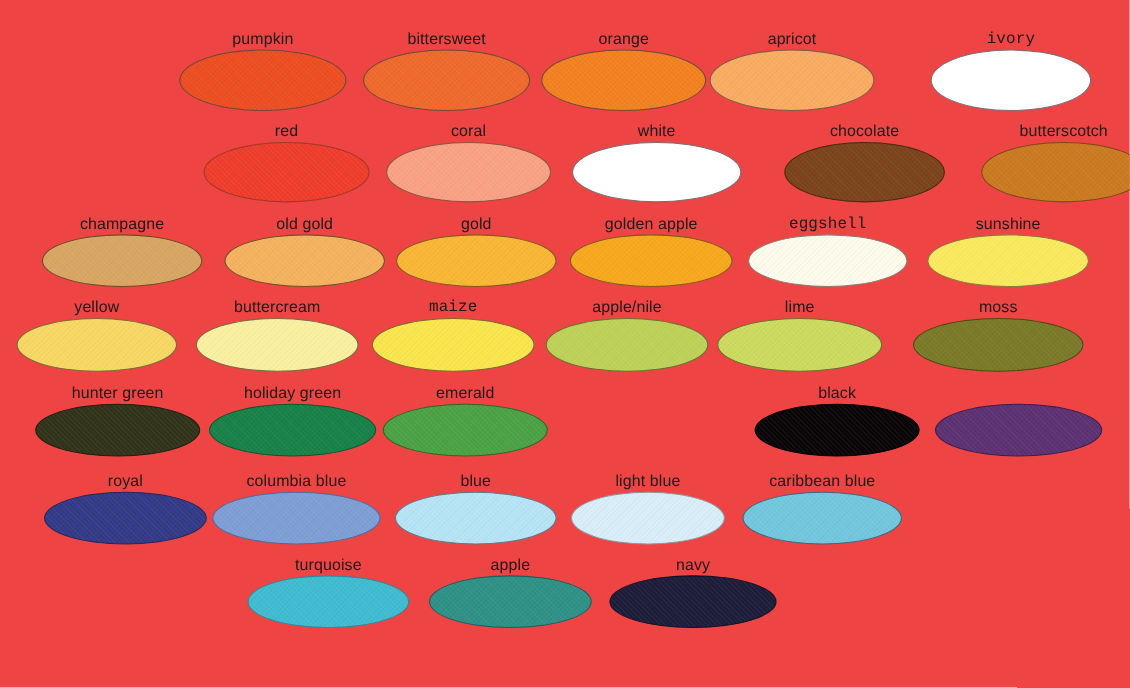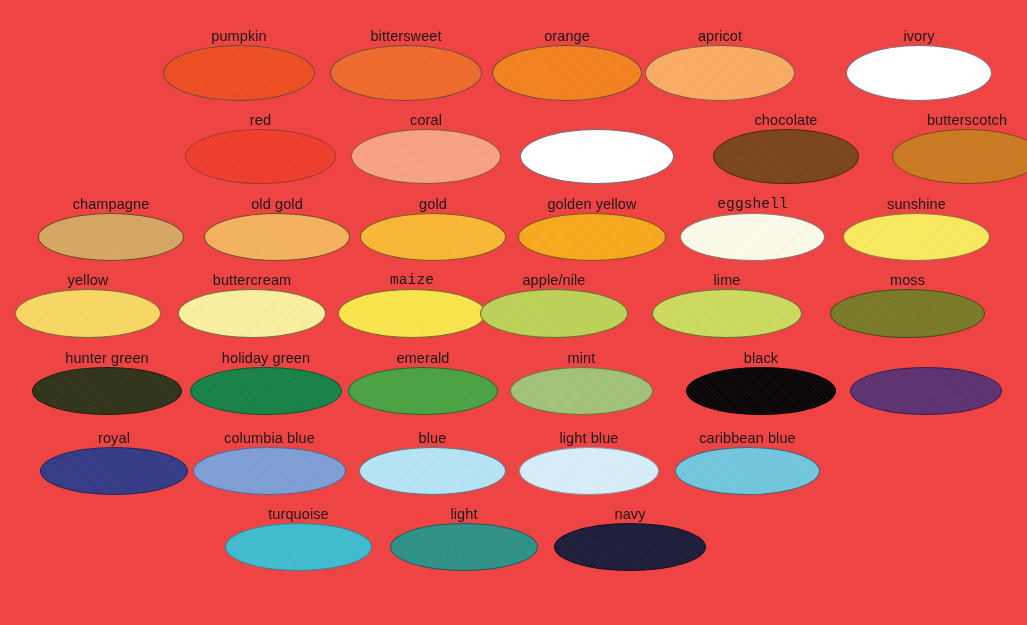--- a/index.html
+++ b/index.html
@@ -75,34 +75,35 @@
       </div>
       <div class="swatch" style="left: 492px; width: 150px; height: 73px;">
         <div class="swatch-label" style="top: 0px; color: rgb(26, 26, 26);">orange</div>
         <div class="swatch-ellipse" style="top: 17px; width: 150px; height: 56px; background: rgb(244, 129, 31); border: 1px solid rgb(109, 74, 58);"></div>
       </div>
       <div class="swatch" style="left: 645px; width: 150px; height: 73px;">
         <div class="swatch-label" style="top: 0px; color: rgb(26, 26, 26);">apricot</div>
         <div class="swatch-ellipse" style="top: 17px; width: 150px; height: 56px; background: rgb(249, 172, 98); border: 1px solid rgb(122, 90, 70);"></div>
       </div>
       <div class="swatch" style="left: 846px; width: 146px; height: 73px;">
-        <div class="swatch-label" style="top: 0px; color: rgb(26, 26, 26);">ivory</div>
+        <div class="swatch-label" style="top: 0px; color: rgb(26, 26, 26); font-family: Liberation Mono, monospace;">ivory</div>
         <div class="swatch-ellipse no-tex" style="top: 17px; width: 146px; height: 56px; background: rgb(255, 255, 255); border: 1px solid rgb(124, 107, 118);"></div>
       </div>
     </div>
     <div class="swatch-row" style="top: 112px; height: 72px;">
       <div class="swatch" style="left: 185px; width: 151px; height: 72px;">
         <div class="swatch-label" style="top: 0px; color: rgb(26, 26, 26);">red</div>
         <div class="swatch-ellipse" style="top: 17px; width: 151px; height: 55px; background: rgb(240, 60, 44); border: 1px solid rgb(155, 59, 44);"></div>
       </div>
       <div class="swatch" style="left: 351px; width: 150px; height: 72px;">
         <div class="swatch-label" style="top: 0px; color: rgb(26, 26, 26);">coral</div>
         <div class="swatch-ellipse" style="top: 17px; width: 150px; height: 55px; background: rgb(249, 161, 132); border: 1px solid rgb(138, 85, 64);"></div>
       </div>
       <div class="swatch" style="left: 520px; width: 154px; height: 72px;">
+        <div class="swatch-label" style="top: 0px; color: rgb(26, 26, 26);">white</div>
         <div class="swatch-ellipse no-tex" style="top: 17px; width: 154px; height: 55px; background: rgb(255, 255, 255); border: 1px solid rgb(124, 107, 118);"></div>
       </div>
       <div class="swatch" style="left: 713px; width: 146px; height: 72px;">
         <div class="swatch-label" style="top: 0px; color: rgb(26, 26, 26);">chocolate</div>
         <div class="swatch-ellipse" style="top: 17px; width: 146px; height: 55px; background: rgb(123, 68, 28); border: 1px solid rgb(74, 42, 18);"></div>
       </div>
       <div class="swatch" style="left: 892px; width: 150px; height: 72px;">
         <div class="swatch-label" style="top: 0px; color: rgb(26, 26, 26);">butterscotch</div>
         <div class="swatch-ellipse" style="top: 17px; width: 150px; height: 55px; background: rgb(204, 122, 34); border: 1px solid rgb(122, 74, 24);"></div>
       </div>
@@ -114,21 +115,21 @@
       </div>
       <div class="swatch" style="left: 204px; width: 146px; height: 65px;">
         <div class="swatch-label" style="top: 0px; color: rgb(26, 26, 26);">old gold</div>
         <div class="swatch-ellipse" style="top: 17px; width: 146px; height: 48px; background: rgb(245, 178, 94); border: 1px solid rgb(107, 80, 40);"></div>
       </div>
       <div class="swatch" style="left: 360px; width: 146px; height: 65px;">
         <div class="swatch-label" style="top: 0px; color: rgb(26, 26, 26);">gold</div>
         <div class="swatch-ellipse" style="top: 17px; width: 146px; height: 48px; background: rgb(249, 183, 53); border: 1px solid rgb(122, 90, 32);"></div>
       </div>
       <div class="swatch" style="left: 518px; width: 148px; height: 65px;">
-        <div class="swatch-label" style="top: 0px; color: rgb(26, 26, 26);">golden yellow</div>
+        <div class="swatch-label" style="top: 0px; color: rgb(26, 26, 26);">golden apple</div>
         <div class="swatch-ellipse" style="top: 17px; width: 148px; height: 48px; background: rgb(248, 168, 28); border: 1px solid rgb(122, 90, 32);"></div>
       </div>
       <div class="swatch" style="left: 680px; width: 145px; height: 65px; font-family: Liberation Mono, monospace;">
         <div class="swatch-label" style="top: 0px; color: rgb(26, 26, 26);">eggshell</div>
         <div class="swatch-ellipse" style="top: 17px; width: 145px; height: 48px; background: rgb(253, 251, 236); border: 1px solid rgb(139, 122, 112);"></div>
       </div>
       <div class="swatch" style="left: 843px; width: 147px; height: 65px;">
         <div class="swatch-label" style="top: 0px; color: rgb(26, 26, 26);">sunshine</div>
         <div class="swatch-ellipse" style="top: 17px; width: 147px; height: 48px; background: rgb(250, 233, 95); border: 1px solid rgb(139, 122, 64);"></div>
       </div>
@@ -139,21 +140,21 @@
         <div class="swatch-ellipse" style="top: 17px; width: 146px; height: 49px; background: rgb(248, 216, 99); border: 1px solid rgb(122, 106, 58);"></div>
       </div>
       <div class="swatch" style="left: 178px; width: 148px; height: 66px;">
         <div class="swatch-label" style="top: 0px; color: rgb(26, 26, 26);">buttercream</div>
         <div class="swatch-ellipse" style="top: 17px; width: 148px; height: 49px; background: rgb(250, 240, 160); border: 1px solid rgb(122, 106, 64);"></div>
       </div>
       <div class="swatch" style="left: 338px; width: 148px; height: 66px; font-family: Liberation Mono, monospace;">
         <div class="swatch-label" style="top: 0px; color: rgb(26, 26, 26);">maize</div>
         <div class="swatch-ellipse" style="top: 17px; width: 148px; height: 49px; background: rgb(249, 230, 76); border: 1px solid rgb(122, 106, 48);"></div>
       </div>
-      <div class="swatch" style="left: 480px; width: 148px; height: 66px;">
+      <div class="swatch" style="left: 496px; width: 148px; height: 66px;">
         <div class="swatch-label" style="top: 0px; color: rgb(26, 26, 26);">apple/nile</div>
         <div class="swatch-ellipse" style="top: 17px; width: 148px; height: 49px; background: rgb(189, 209, 89); border: 1px solid rgb(106, 112, 48);"></div>
       </div>
       <div class="swatch" style="left: 652px; width: 150px; height: 66px;">
         <div class="swatch-label" style="top: 0px; color: rgb(26, 26, 26);">lime</div>
         <div class="swatch-ellipse" style="top: 17px; width: 150px; height: 49px; background: rgb(204, 219, 95); border: 1px solid rgb(106, 112, 48);"></div>
       </div>
       <div class="swatch" style="left: 830px; width: 155px; height: 66px;">
         <div class="swatch-label" style="top: 0px; color: rgb(26, 26, 26);">moss</div>
         <div class="swatch-ellipse" style="top: 17px; width: 155px; height: 49px; background: rgb(123, 122, 40); border: 1px solid rgb(74, 74, 22);"></div>
@@ -165,24 +166,20 @@
         <div class="swatch-ellipse" style="top: 17px; width: 150px; height: 48px; background: rgb(49, 52, 26); border: 1px solid rgb(30, 32, 16);"></div>
       </div>
       <div class="swatch" style="left: 190px; width: 152px; height: 65px;">
         <div class="swatch-label" style="top: 0px; color: rgb(26, 26, 26);">holiday green</div>
         <div class="swatch-ellipse" style="top: 17px; width: 152px; height: 48px; background: rgb(24, 130, 72); border: 1px solid rgb(14, 86, 48);"></div>
       </div>
       <div class="swatch" style="left: 348px; width: 150px; height: 65px;">
         <div class="swatch-label" style="top: 0px; color: rgb(26, 26, 26);">emerald</div>
         <div class="swatch-ellipse" style="top: 17px; width: 150px; height: 48px; background: rgb(75, 162, 68); border: 1px solid rgb(44, 104, 40);"></div>
       </div>
-      <div class="swatch" style="left: 510px; width: 143px; height: 65px;">
-        <div class="swatch-label" style="top: 0px; color: rgb(26, 26, 26);">mint</div>
-        <div class="swatch-ellipse" style="top: 17px; width: 143px; height: 48px; background: rgb(162, 194, 120); border: 1px solid rgb(98, 122, 68);"></div>
-      </div>
       <div class="swatch" style="left: 686px; width: 150px; height: 65px;">
         <div class="swatch-label" style="top: 0px; color: rgb(26, 26, 26);">black</div>
         <div class="swatch-ellipse" style="top: 17px; width: 150px; height: 48px; background: rgb(10, 6, 8); border: 1px solid rgb(0, 0, 0);"></div>
       </div>
       <div class="swatch" style="left: 850px; width: 152px; height: 65px;">
         <div class="swatch-ellipse" style="top: 17px; width: 152px; height: 48px; background: rgb(93, 50, 114); border: 1px solid rgb(60, 30, 74);"></div>
       </div>
     </div>
     <div class="swatch-row" style="top: 430px; height: 65px;">
       <div class="swatch" style="left: 40px; width: 148px; height: 65px;">
@@ -205,21 +202,21 @@
         <div class="swatch-label" style="top: 0px; color: rgb(26, 26, 26);">caribbean blue</div>
         <div class="swatch-ellipse" style="top: 17px; width: 145px; height: 48px; background: rgb(114, 198, 221); border: 1px solid rgb(58, 106, 124);"></div>
       </div>
     </div>
     <div class="swatch-row" style="top: 506px; height: 65px;">
       <div class="swatch" style="left: 225px; width: 147px; height: 65px; text-decoration: underline;">
         <div class="swatch-label" style="top: 0px; color: rgb(26, 26, 26);">turquoise</div>
         <div class="swatch-ellipse" style="top: 17px; width: 147px; height: 48px; background: rgb(64, 188, 208); border: 1px solid rgb(42, 138, 156);"></div>
       </div>
       <div class="swatch" style="left: 390px; width: 148px; height: 65px;">
-        <div class="swatch-label" style="top: 0px; color: rgb(26, 26, 26);">light</div>
+        <div class="swatch-label" style="top: 0px; color: rgb(26, 26, 26);">apple</div>
         <div class="swatch-ellipse" style="top: 17px; width: 148px; height: 48px; background: rgb(47, 145, 135); border: 1px solid rgb(28, 94, 88);"></div>
       </div>
       <div class="swatch" style="left: 554px; width: 152px; height: 65px;">
         <div class="swatch-label" style="top: 0px; color: rgb(26, 26, 26);">navy</div>
         <div class="swatch-ellipse" style="top: 17px; width: 152px; height: 48px; background: rgb(30, 29, 58); border: 1px solid rgb(18, 17, 38);"></div>
       </div>
     </div>
   </div>
 
 </body></html>

